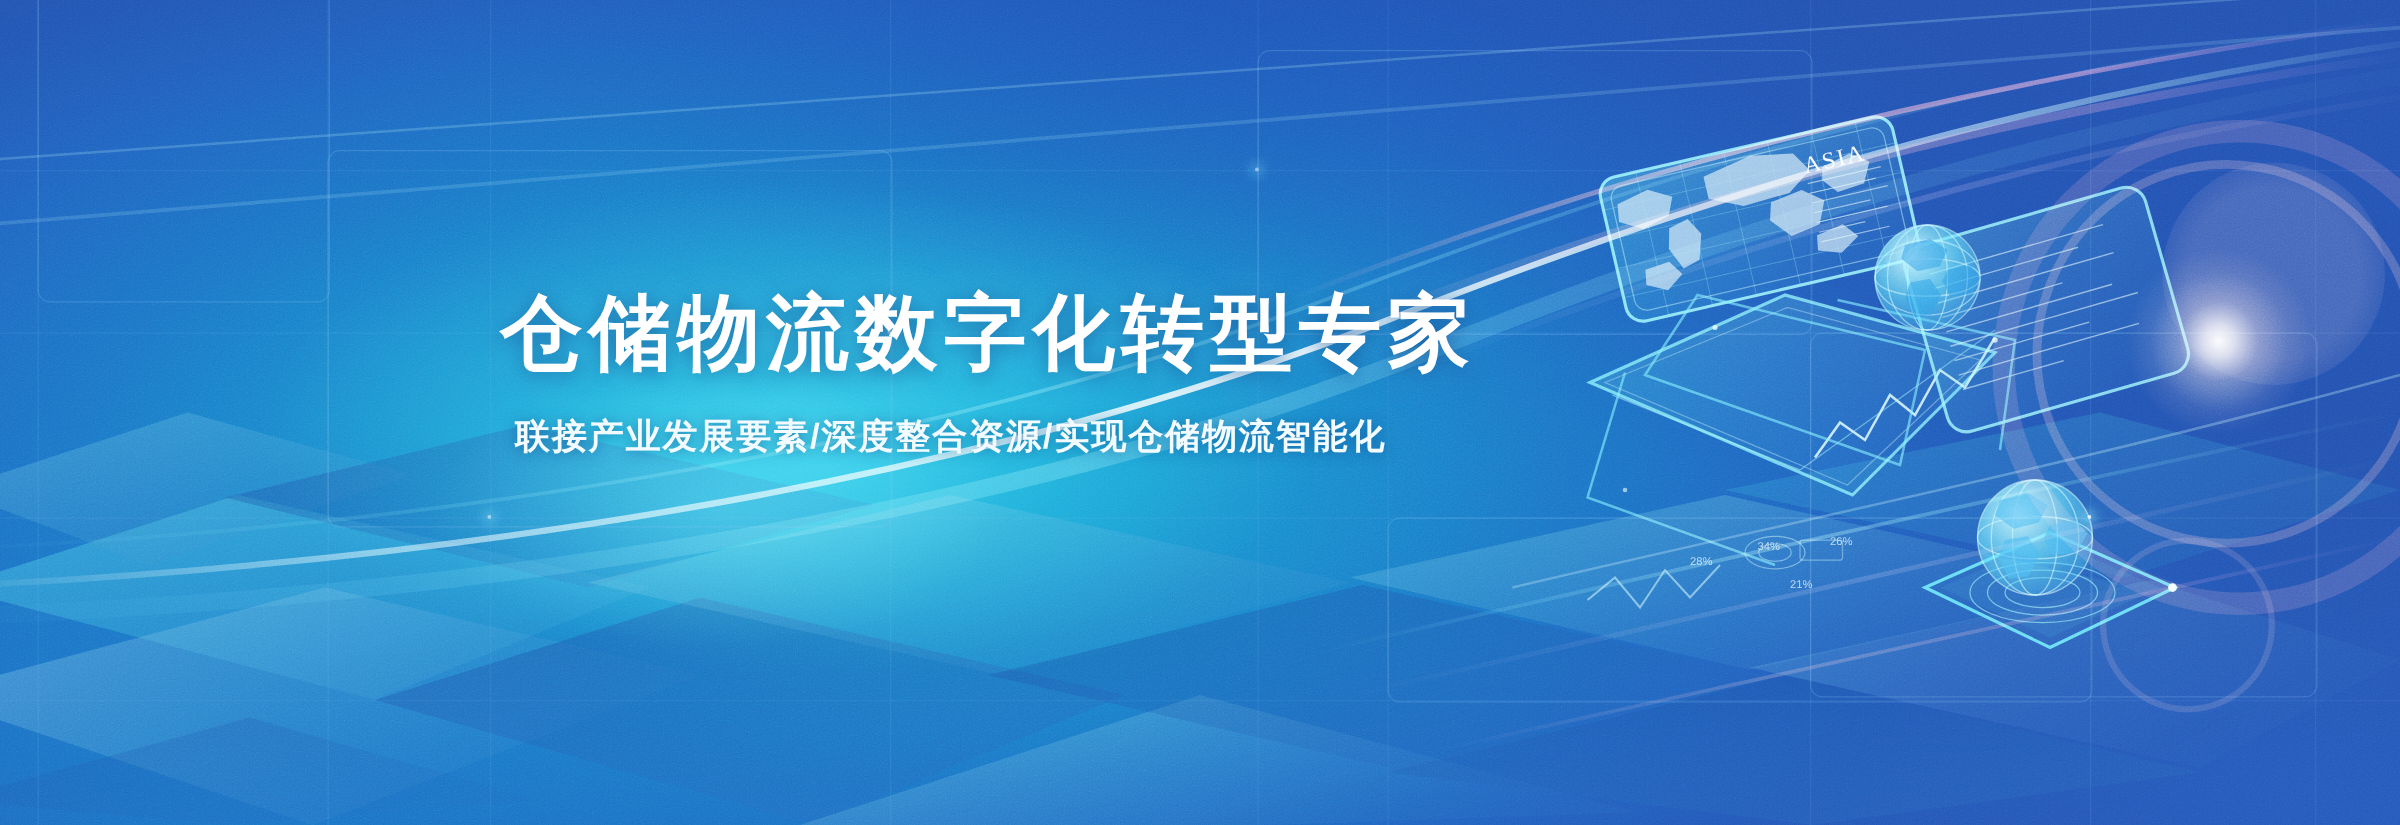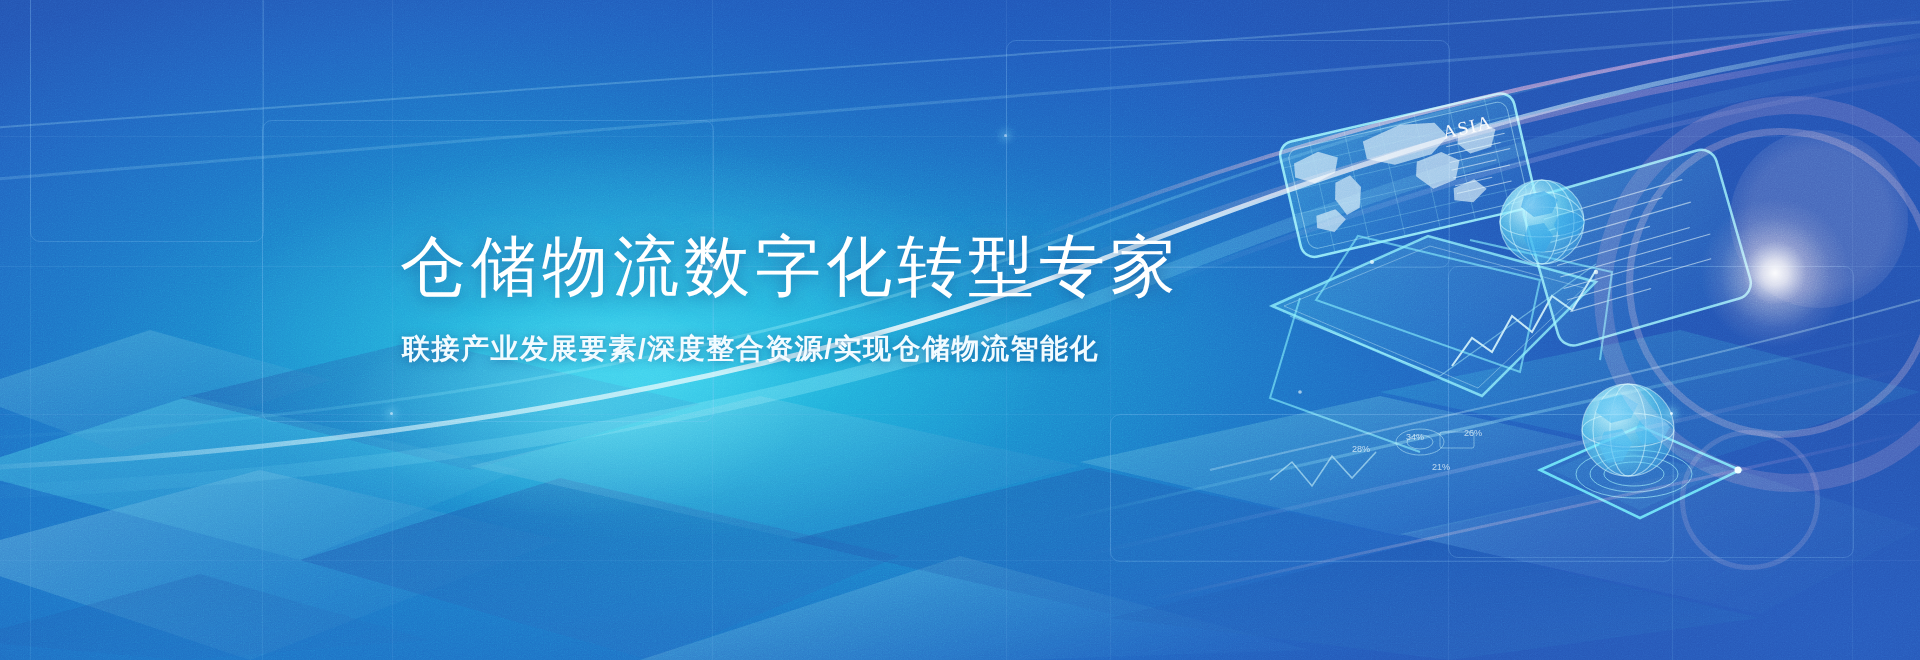--- a/index.html
+++ b/index.html
@@ -61,28 +61,28 @@
   .flare-ring{
     position:absolute;border-radius:50%;mix-blend-mode:screen;
   }
 
   
   #copy{position:absolute;left:400px;top:232px;z-index:40;}
   #headline{
     margin:0;
     font-size:66px;
     line-height:1.06;
-    font-weight:normal;
+    font-weight:bold;
     letter-spacing:5px;
     color:#ffffff;
     text-shadow:0 2px 16px rgba(10,60,130,.55), 0 0 36px rgba(120,220,255,.30);
     white-space:nowrap;
   }
   #subline{
-    margin:28px 0 0 2px;
+    margin:28px 0 0 12px;
     font-size:28px;
     font-weight:bold;
     letter-spacing:1.5px;
     color:#f2fbff;
     text-shadow:0 1px 10px rgba(10,60,130,.5);
     white-space:nowrap;
   }
 </style>
 </head>
 <body>

